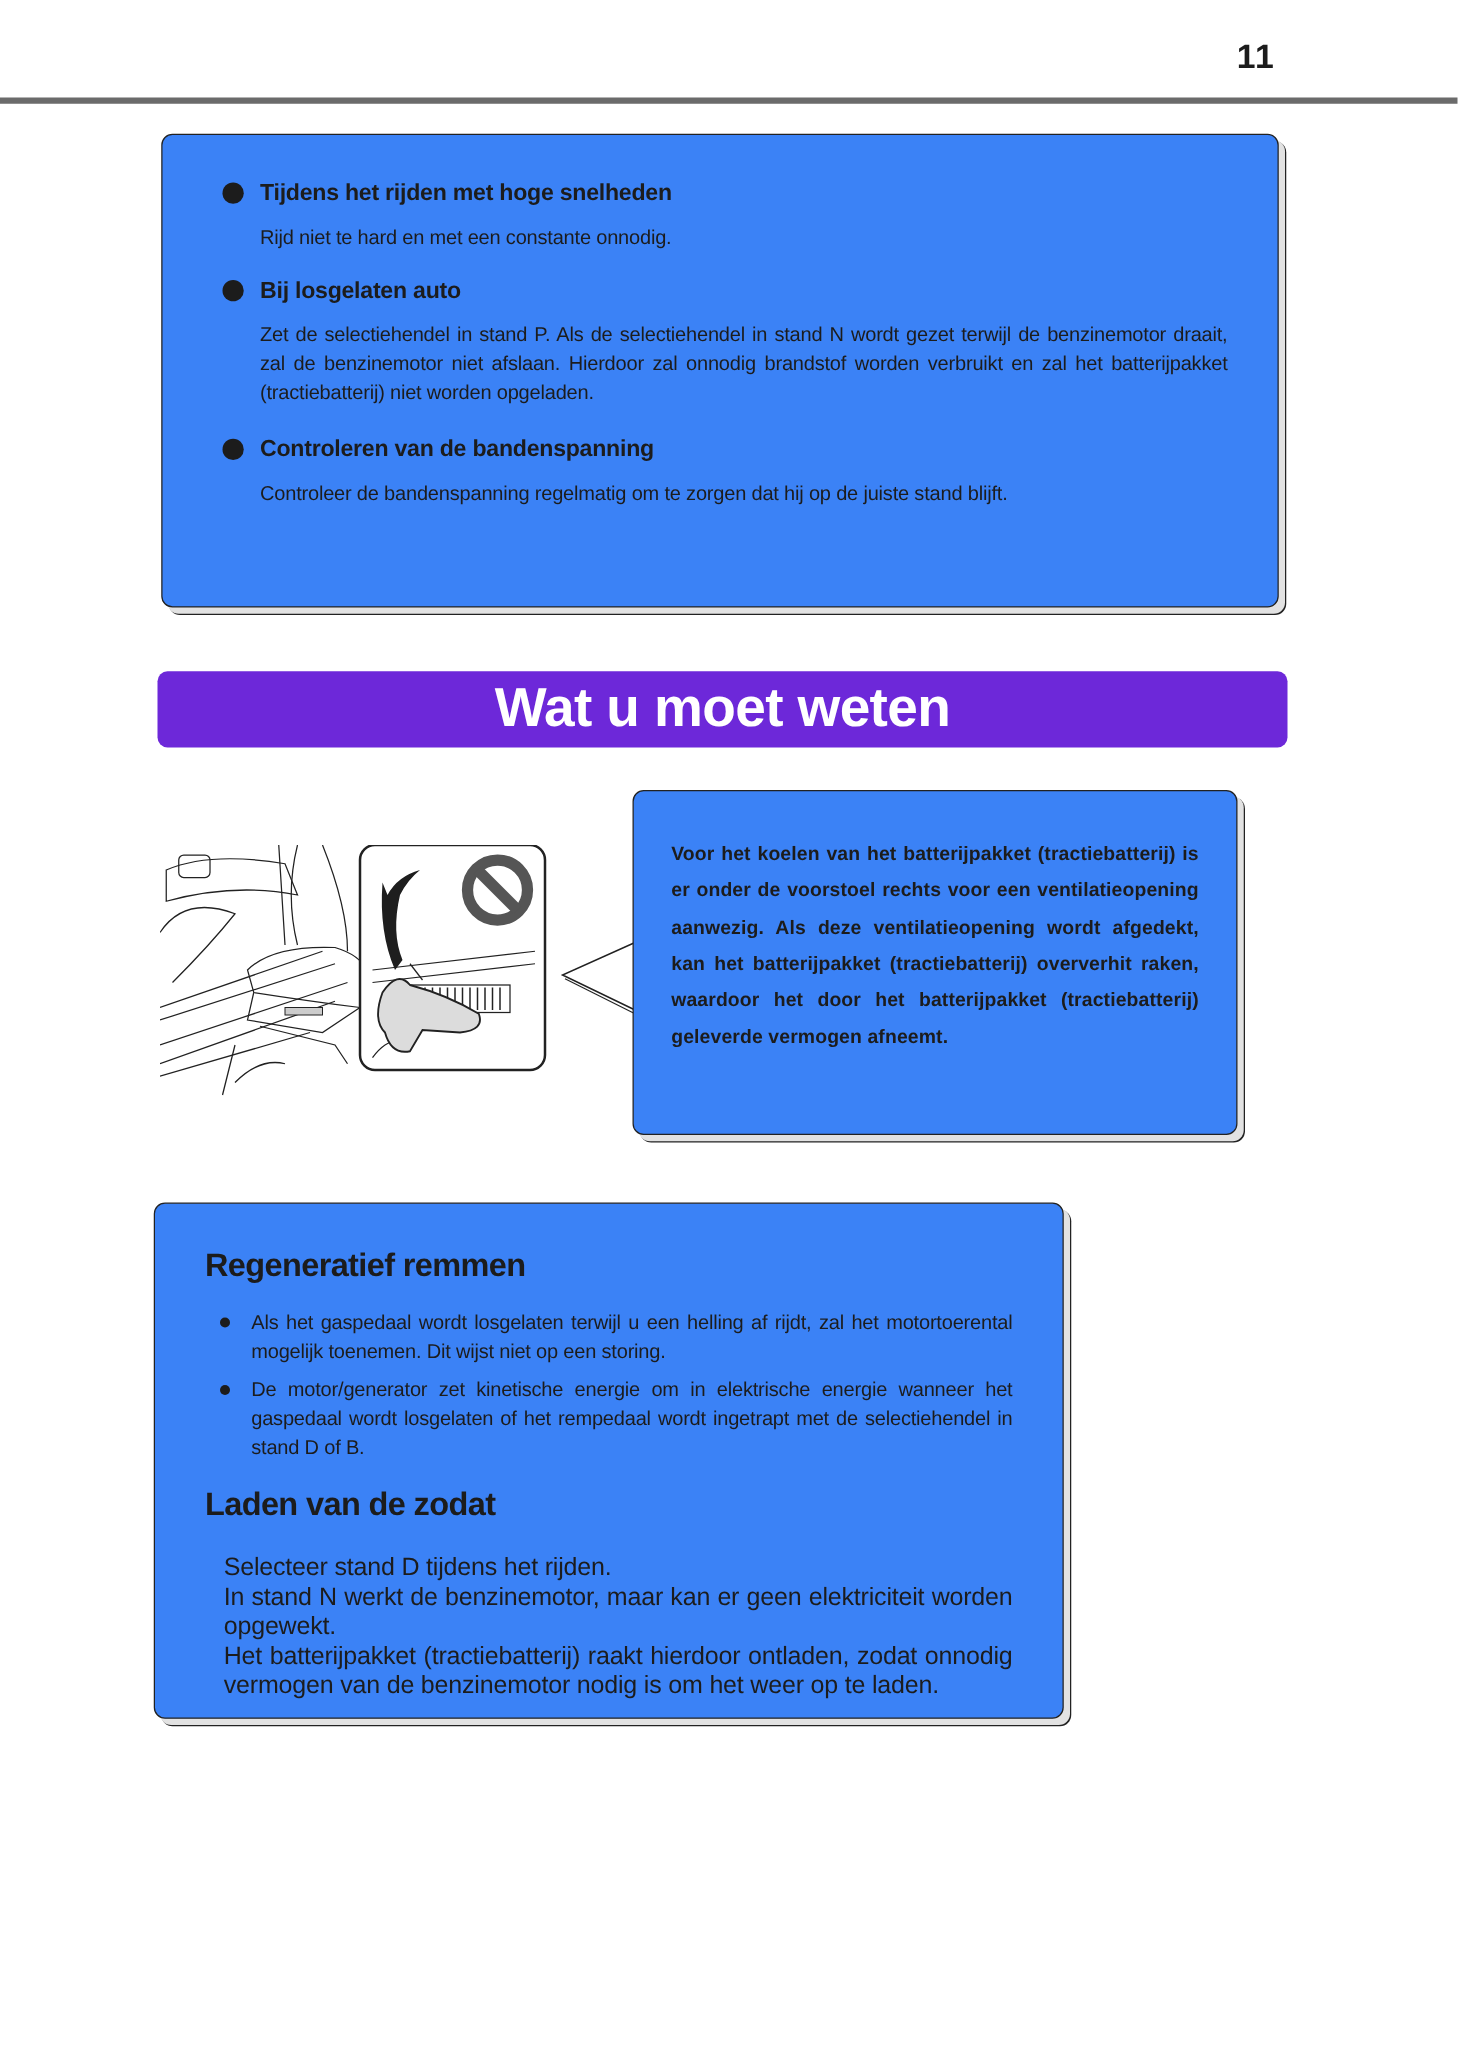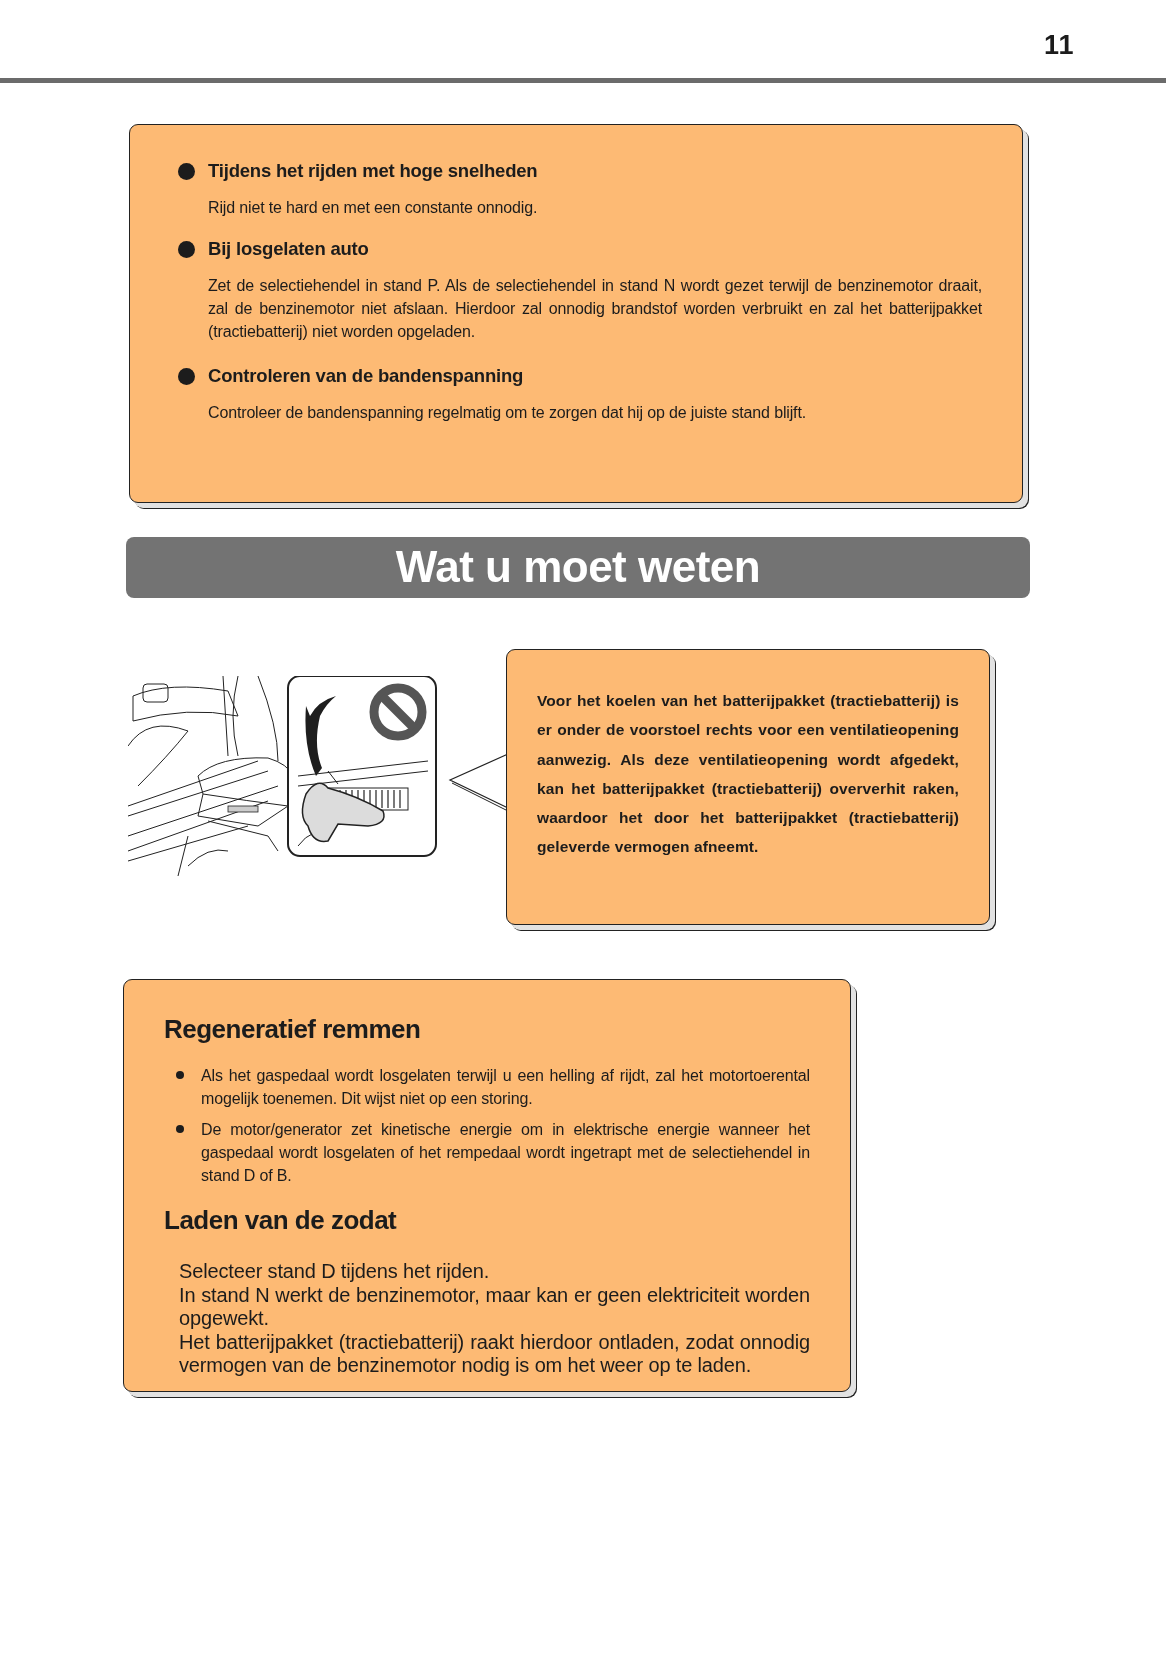--- a/index.html
+++ b/index.html
@@ -2,48 +2,47 @@
 <html><head>
   <meta charset="utf-8">
   <style>
     html, body { margin: 0; padding: 0; }
     body {
       width: 1166px; height: 1654px; background: #ffffff;
       position: relative; overflow: hidden;
       font-family: "Liberation Sans", sans-serif; color: #1c1c1c;
     }
     .page-number {
-      position: absolute; left: 1044px; top: 30px; width: 60px;
-      text-align: left; font-size: 27px; font-weight: bold; letter-spacing: 1px;
+      position: absolute; left: 960px; top: 30px; width: 60px;
+      text-align: right; font-size: 27px; font-weight: bold; letter-spacing: 1px;
     }
     .top-rule {
       position: absolute; left: 0; top: 78px; width: 1166px; height: 5px; background: #6b6b6b;
     }
     .box {
-      position: absolute; background: #fdba74; border: 1.5px solid #222;
+      position: absolute; background: #3b82f6; border: 1.5px solid #222;
       border-radius: 9px; box-sizing: border-box;
       box-shadow: 5px 5px 0 0 #e2e2e2, 6px 6px 0 0 #222;
-      margin-top: 17px;
     }
     #box-tips { left: 129px; top: 107px; width: 894px; height: 379px; }
     .tip { position: absolute; left: 48px; right: 40px; }
     .tip-heading {
       display: flex; align-items: center; font-weight: bold; font-size: 18.5px; letter-spacing: -0.2px;
     }
     .bullet-big {
       width: 17px; height: 17px; border-radius: 50%; background: #1c1c1c;
       margin-right: 13px; flex-shrink: 0;
     }
     .tip-body {
       margin-left: 30px; margin-top: 14px; font-size: 16px; line-height: 23px; text-align: justify;
       letter-spacing: -0.15px;
     }
     .banner {
       position: absolute; left: 126px; top: 537px; width: 904px; height: 61px;
-      background: #737373; border-radius: 8px; color: #fff;
+      background: #6d28d9; border-radius: 8px; color: #fff;
       font-weight: bold; font-size: 44px; text-align: center; line-height: 60px; letter-spacing: -0.5px;
     }
     .illustration { position: absolute; left: 128px; top: 676px; width: 310px; height: 210px; }
     #box-callout { left: 506px; top: 632px; width: 484px; height: 276px; }
     .callout-pointer { position: absolute; left: 448px; top: 752px; width: 62px; height: 60px; }
     .callout-text {
       position: absolute; left: 30px; right: 30px; top: 36px;
       font-weight: bold; font-size: 15.5px; line-height: 29.3px; text-align: justify; letter-spacing: 0.1px;
     }
     #box-info { left: 123px; top: 962px; width: 728px; height: 413px; }

